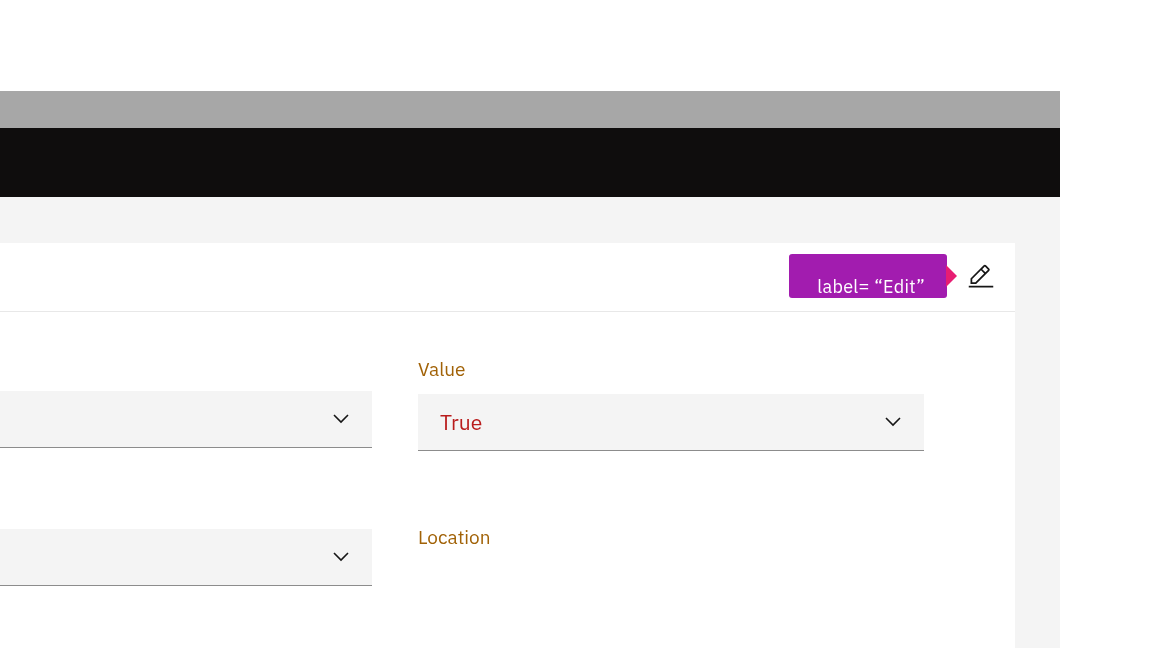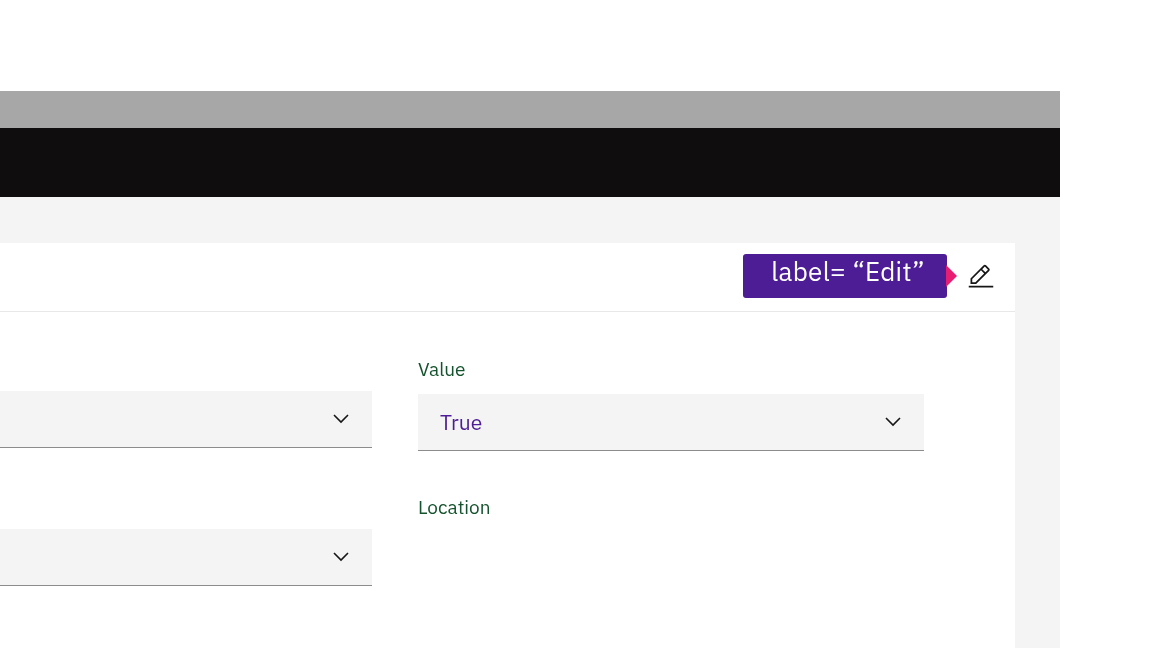--- a/index.html
+++ b/index.html
@@ -46,26 +46,26 @@
 .card-header {
   height: 69px;
   border-bottom: 1px solid #e8e8e8;
   position: relative;
 }
 .tooltip {
   position: absolute;
   top: 11px;
   right: 68px;
   height: 44px;
-  background: #4c1d95;
+  background: #a21caf;
   color: #ffffff;
   display: flex;
-  align-items: flex-start;
+  align-items: flex-end;
   padding: 0 22px 0 28px;
-  font-size: 26px;
+  font-size: 18px;
   font-weight: 400;
   letter-spacing: 0.3px;
   border-radius: 3px;
 }
 .tooltip::after {
   content: '';
   position: absolute;
   right: -10px;
   top: 50%;
   transform: translateY(-50%);
@@ -78,38 +78,38 @@
 .edit-icon {
   position: absolute;
   top: 20px;
   right: 20px;
   width: 28px;
   height: 28px;
   cursor: pointer;
 }
 .field-label {
   font-size: 19px;
-  color: #14532d;
+  color: #a16207;
   font-weight: 400;
   margin-bottom: 13px;
 }
 .dropdown {
   background: #f4f4f4;
   border: none;
   border-bottom: 1px solid #8c8c8c;
   height: 57px;
   display: flex;
   align-items: center;
   justify-content: space-between;
   padding: 0 22px;
   cursor: pointer;
 }
 .dropdown-text {
   font-size: 21px;
-  color: #4c1d95;
+  color: #b91c1c;
   font-weight: 400;
 }
 .chevron {
   width: 18px;
   height: 10px;
 }
 .row1-left {
   position: absolute;
   left: 0;
   top: 391px;
@@ -123,21 +123,21 @@
 }
 .row2-left {
   position: absolute;
   left: 0;
   top: 529px;
   width: 372px;
 }
 .row2-right {
   position: absolute;
   left: 418px;
-  top: 495px;
+  top: 525px;
   width: 506px;
 }
 </style>
 </head>
 <body>
 
 <div class="gray-band"></div>
 <div class="black-band"></div>
 <div class="page-bg"></div>
 <div class="card">

